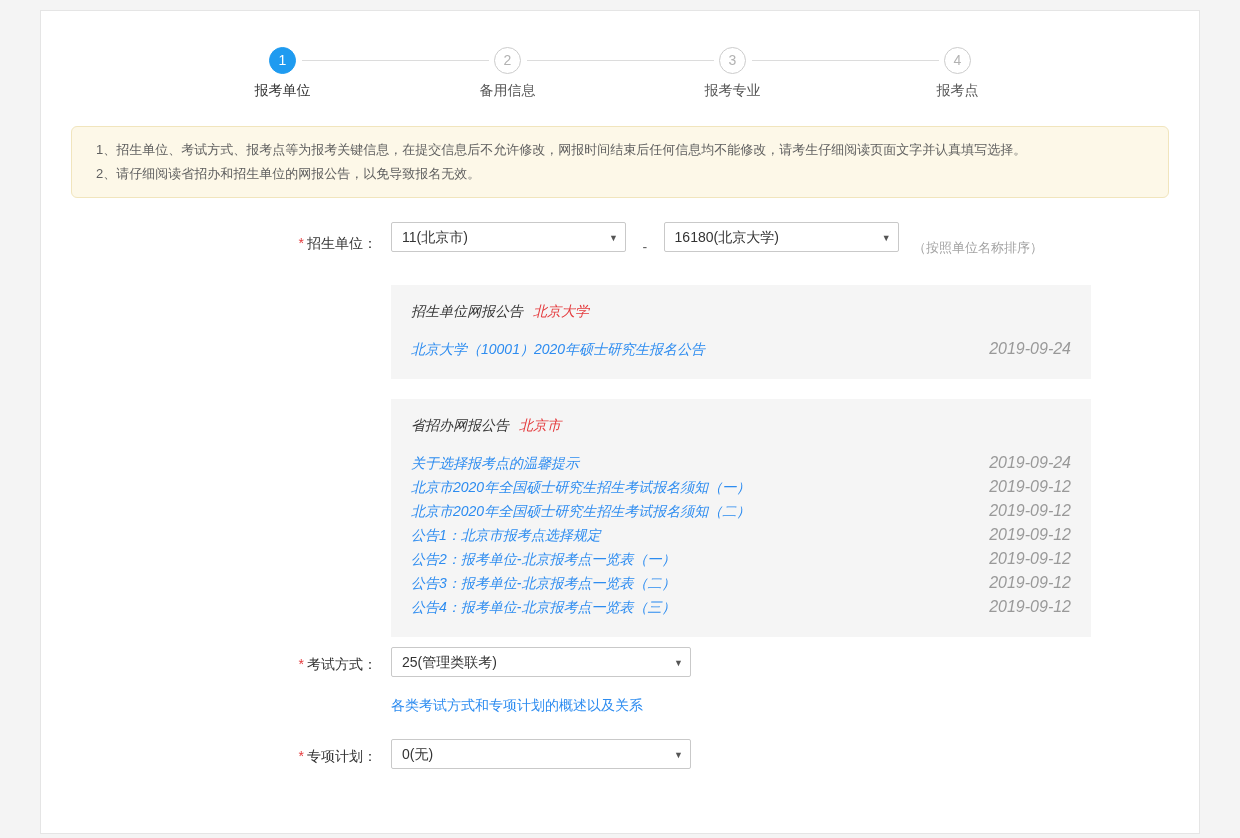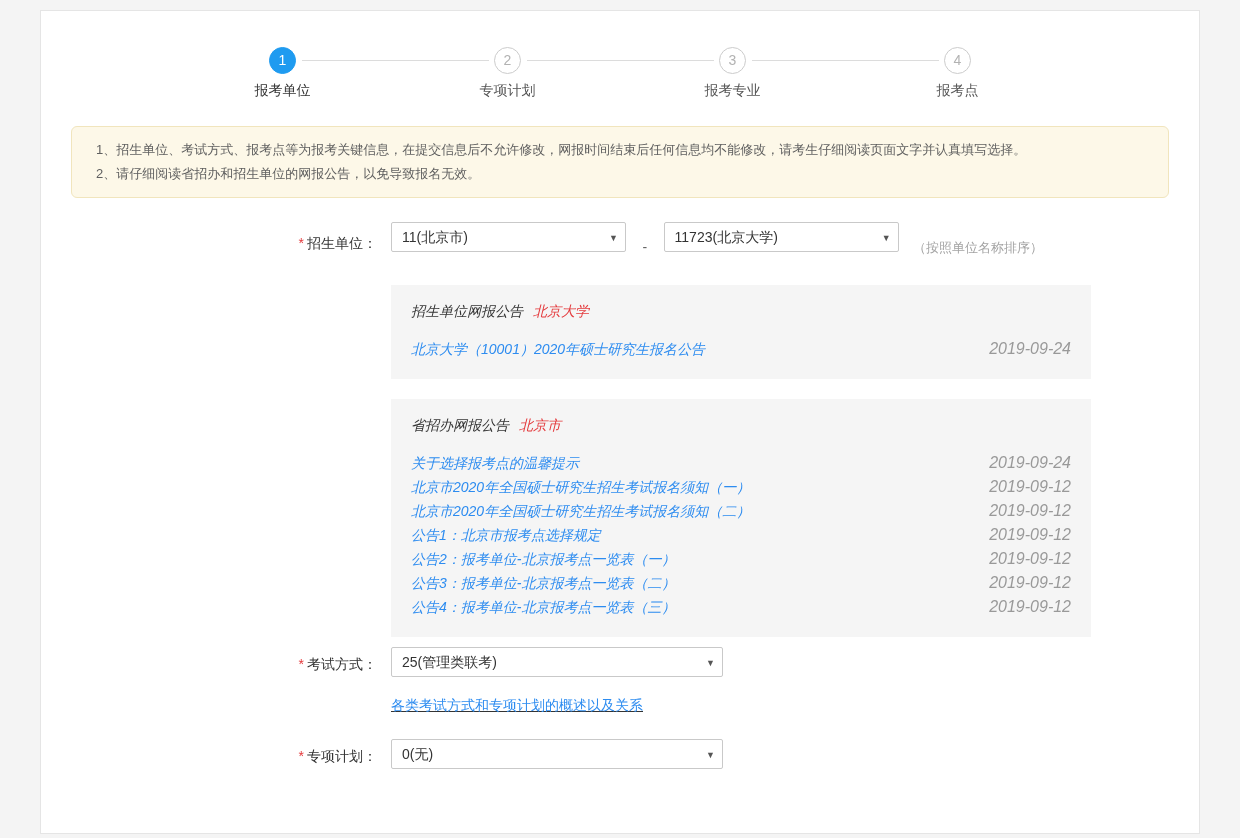--- a/index.html
+++ b/index.html
@@ -52,57 +52,57 @@
     position:relative; height:30px; border:1px solid #c9c9c9; border-radius:2px;
     background:#fff; font-size:14px; line-height:28px;
     padding:0 40px 0 10px; display:inline-block; cursor:pointer;
     color:#333; overflow:hidden; white-space:nowrap;
   }
   .select .arrow {
     position:absolute; right:7px; top:0; line-height:30px;
     font-size:9px; color:#555;
   }
   .w235 { width:235px; }
-  .w300 { width:332px; }
+  .w300 { width:300px; }
   .dash { margin:0 12px; color:#666; font-size:14px; }
   .hint { color:#a3a3a3; font-size:13px; margin-left:10px; line-height:30px; }
 
   
   .panel-col { display:flex; flex-direction:column; }
   .panel { width:700px; background:#f5f5f5; padding:18px 20px; margin-top:22px;font-style:italic; }
   .panel.second { margin-top:20px; }
   .panel-head { font-size:14px; color:#333; }
   .panel-head .hl { color:#e4393c; margin-left:6px; }
   .panel-list { margin-top:16px; }
   .panel-item { display:flex; justify-content:space-between; line-height:24px; }
   a.link { color:#2d8cf0; text-decoration:none; font-size:14px; cursor:pointer; }
   .date { color:#999; font-size:16px; }
 
   .row-gap-lg { margin-top:10px; }
-  .row-gap-sm { margin-top:12px;text-decoration:underline; }
+  .row-gap-sm { margin-top:12px; }
   .row-gap-md { margin-top:22px; }
   .sub-link { line-height:24px; }
 </style>
 </head>
 <body>
 
 <div class="page">
   <div class="card">
 
 
     <div class="card-body">
 
       <div class="stepper">
         <div class="step active">
           <div class="circle">1</div>
           <div class="step-label">报考单位</div>
         </div>
         <div class="step">
           <div class="circle">2</div>
-          <div class="step-label">专项计划</div>
+          <div class="step-label">备用信息</div>
         </div>
         <div class="step">
           <div class="circle">3</div>
           <div class="step-label">报考专业</div>
         </div>
         <div class="step">
           <div class="circle">4</div>
           <div class="step-label">报考点</div>
         </div>
       </div>
@@ -118,21 +118,21 @@
           <div class="form-label">
             <span class="req">*</span><span>招生单位：</span>
           </div>
           <div class="form-control">
             <div class="select w235">
               <span>11(北京市)</span>
               <span class="arrow">▼</span>
             </div>
             <span class="dash">-</span>
             <div class="select w235">
-              <span>11723(北京大学)</span>
+              <span>16180(北京大学)</span>
               <span class="arrow">▼</span>
             </div>
             <span class="hint">（按照单位名称排序）</span>
           </div>
         </div>
 
         <div class="form-row top">
           <div class="form-label"></div>
           <div class="panel-col">
 

